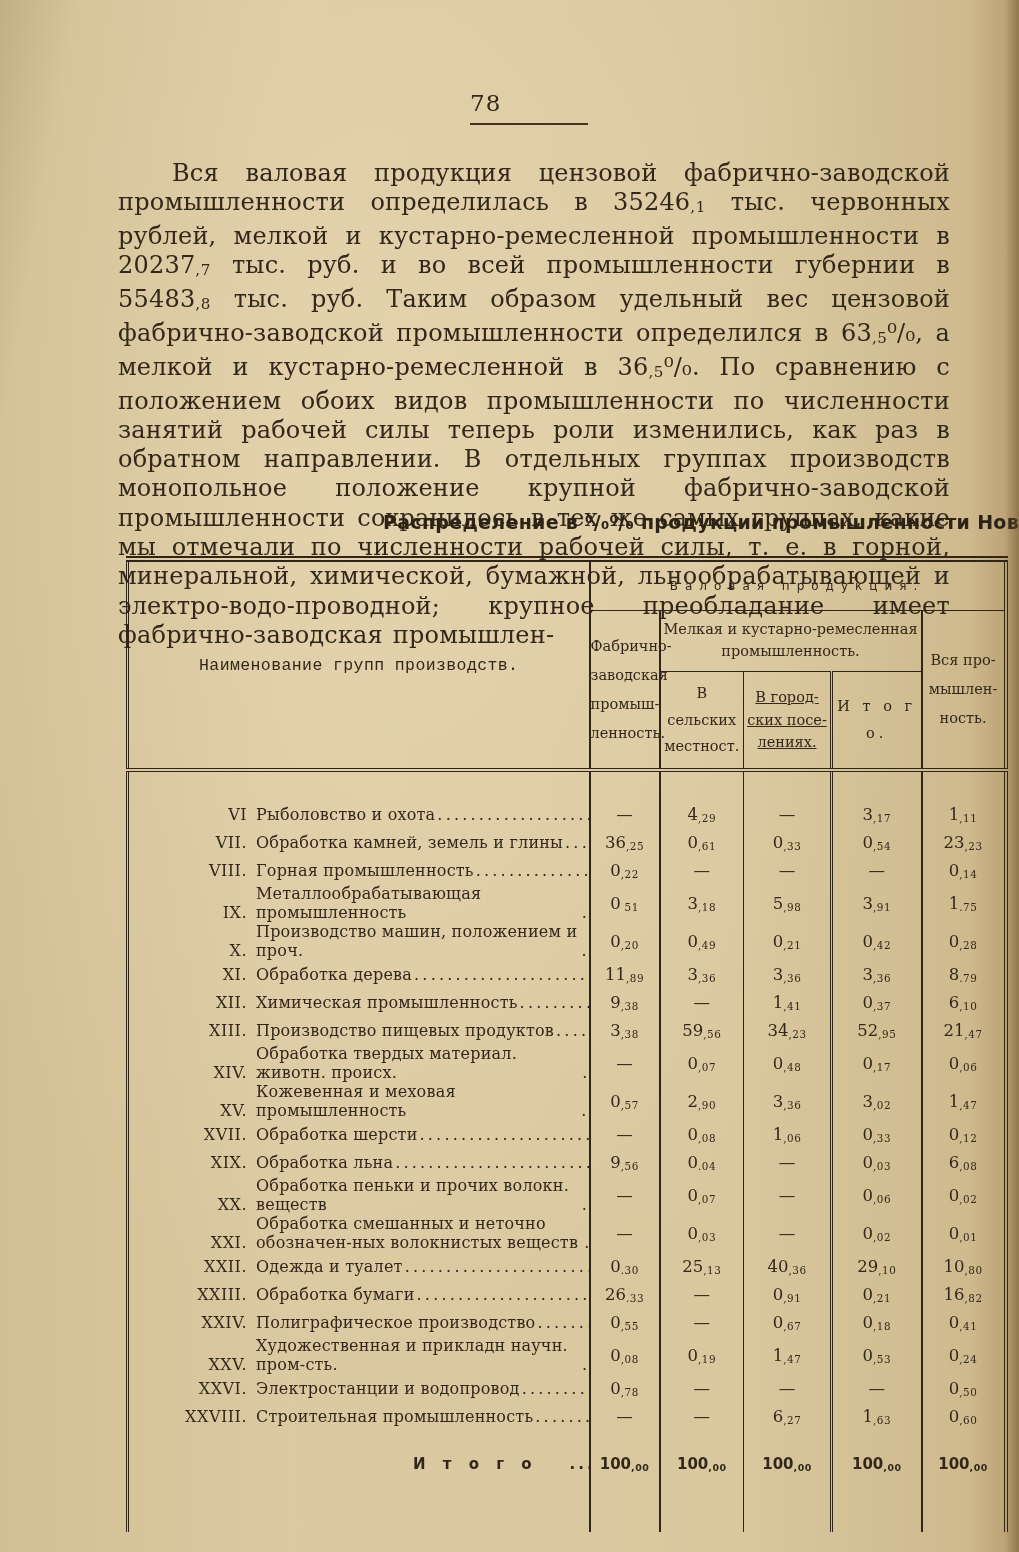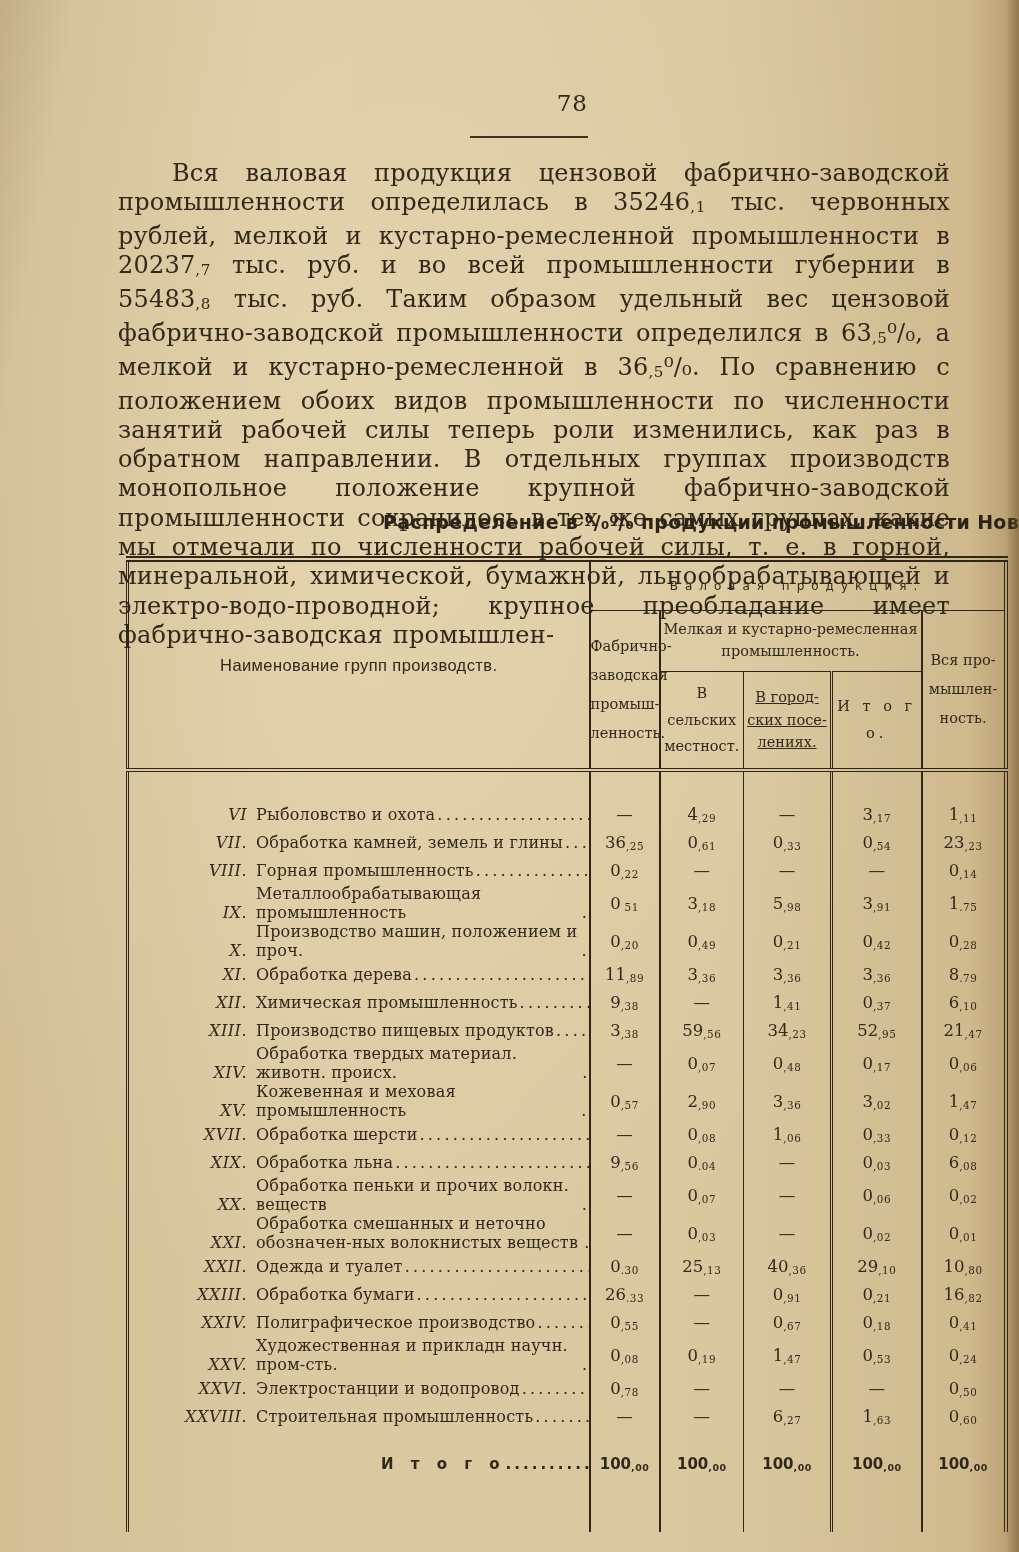--- a/index.html
+++ b/index.html
@@ -10,43 +10,43 @@
       linear-gradient(100deg, rgba(120,95,55,.18) 0%, rgba(120,95,55,0) 6%),
       radial-gradient(ellipse at 40% 30%, rgba(255,244,210,.25), rgba(0,0,0,0) 60%),
       linear-gradient(to right, #d2bf94 0%, #dbc9a2 28%, #d9c79e 72%, #cfba8e 95%, #b59b6d 100%);
   }
   .page::after{
     content:"";position:absolute;top:0;right:0;width:14px;height:100%;
     background:linear-gradient(to right, rgba(110,85,45,0), rgba(110,85,45,.5));
     pointer-events:none;
   }
   .pagenum{
-    position:absolute;top:90px;left:470px;width:118px;text-align:right;
-    font-size:23px;letter-spacing:1px;padding-bottom:20px;
+    position:absolute;top:90px;left:470px;width:118px;text-align:left;
+    font-size:23px;letter-spacing:1px;padding-bottom:7px;
     border-bottom:2px solid #41331f;
   }
   .para{
     position:absolute;top:150px;left:118px;width:832px;
     font-size:24px;line-height:29.3px;text-align:justify;text-indent:54px;
     letter-spacing:.2px;word-spacing:2px;margin-top:9px;
   }
   .tbl-title{
     position:absolute;top:511px;left:383px;width:700px;white-space:nowrap;
     font-family:"DejaVu Sans",sans-serif;font-weight:bold;font-size:19px;
     letter-spacing:.3px;color:#2c2316;
   }
   table.tbl{
     position:absolute;top:556px;left:126px;width:878px;
     border-collapse:collapse;table-layout:fixed;
     border-top:6px double #2e2417;border-left:3px double #2e2417;border-right:4px double #2e2417;
     color:#32281a;
   }
   .tbl th,.tbl td{padding:0;font-weight:normal;}
   
-  .th-name{font-family:Liberation Sans, sans-serif;font-weight:bold;font-size:16.5px;
+  .th-name{font-family:Liberation Mono, monospace;font-weight:bold;font-size:16.5px;
     text-align:center;vertical-align:middle;letter-spacing:.4px;
     border-right:2px solid #2e2417;border-bottom:4px double #2e2417;padding:0 24px;}
   .th-gross{font-family:"DejaVu Sans",sans-serif;font-size:12px;letter-spacing:7px;
     text-align:center;vertical-align:middle;height:48px;border-bottom:1px solid #2e2417;}
   .th-small{font-size:14.5px;text-align:center;vertical-align:middle;}
   .th-fab{height:156px;border-right:2px solid #2e2417;border-bottom:4px double #2e2417;line-height:2.0;padding:0 4px;border-radius:20px;}
   .th-group{height:60px;border-right:2px solid #2e2417;border-bottom:1px solid #2e2417;line-height:1.5;padding:0 12px;}
   .th-rural{height:96px;border-right:1px solid #2e2417;border-bottom:4px double #2e2417;line-height:1.85;padding:0 2px;}
   .th-urban{border-right:3px double #2e2417;border-bottom:4px double #2e2417;line-height:1.55;padding:0 4px;text-decoration:underline;}
   .th-sub{border-right:2px solid #2e2417;border-bottom:4px double #2e2417;letter-spacing:4px;}
@@ -57,29 +57,29 @@
   .c-v1{border-right:1px solid #2e2417;}
   .c-v2{border-right:3px double #2e2417;}
   .c-v3{border-right:2px solid #2e2417;}
   .c-v4{border-right:none;}
   td.val{text-align:center;font-size:16.5px;vertical-align:middle;}
   tr.body-row{height:28px;}
   tr.spacer-row{height:30px;}
   tr.gap-row{height:12px;}
   tr.ext-row{height:46px;}
   .nrow{display:flex;align-items:flex-end;}
-  .num{flex:none;width:118px;text-align:right;padding-right:9px;font-size:16px;letter-spacing:.5px;font-style:italic;}
+  .num{flex:none;width:118px;text-align:right;padding-right:9px;font-size:16px;letter-spacing:.5px;}
   .lbl{flex:0 1 auto;min-width:0;font-size:16px;letter-spacing:.2px;}
   .leader{flex:1 1 8px;overflow:hidden;white-space:nowrap;font-size:16px;letter-spacing:3.2px;padding-left:2px;}
   .leader::after{content:"................................................................";}
   .dec{font-size:.63em;vertical-align:-1.5px;letter-spacing:.5px;}
   
   tr.total-row{height:44px;}
   tr.total-row td{font-family:"DejaVu Sans",sans-serif;font-weight:bold;font-size:15px;vertical-align:middle;}
-  .trow{display:flex;align-items:flex-start;}
+  .trow{display:flex;align-items:flex-start;gap:32px;}
   .tpad{flex:none;width:252px;}
   .tlbl{flex:none;letter-spacing:6px;font-size:15px;}
   .tleader{flex:1 1 8px;overflow:hidden;white-space:nowrap;letter-spacing:3px;font-weight:bold;}
   .tleader::after{content:"..............................";}
 </style>
 </head>
 <body>
 
 <div class="page">
 

